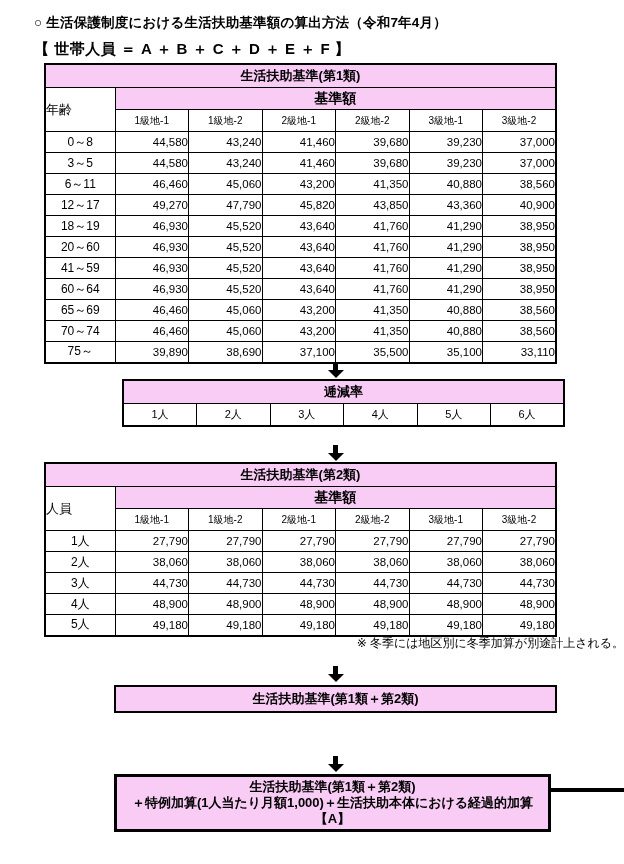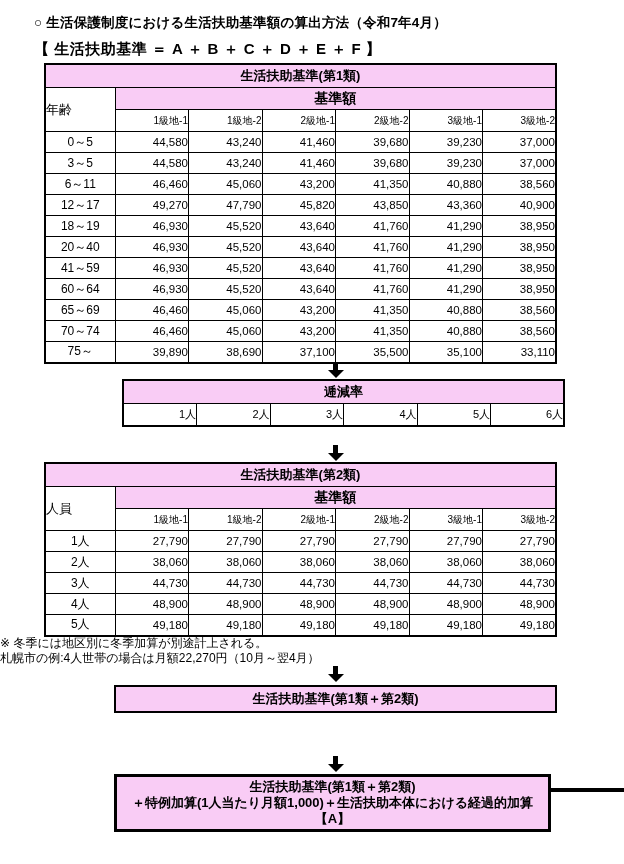--- a/index.html
+++ b/index.html
@@ -13,56 +13,56 @@
 
   table.std { position:absolute; border-collapse:collapse; table-layout:fixed; border:2px solid #000; background:#15803d; }
   #table1 { left:44px;  top:63px;  width:513px; }
   #teigen { left:122px; top:379px; width:443px; }
   #table2 { left:44px;  top:462px; width:513px; }
 
   table.std td { border:1px solid #000; padding:0; overflow:hidden; white-space:nowrap; }
   td.ttl    { font-weight:bold; text-align:center; font-size:13px; height:22px; border-bottom:2px solid #000; }
   td.grp    { font-weight:bold; text-align:center; font-size:14px; height:21px; }
   td.rowhdr { background:#fff; font-weight:normal; text-align:left; font-size:13px; border-right:2px solid #000; }
-  td.colhdr { background:#fff; text-align:right; font-size:10px; height:21px; border-bottom:2px solid #000; }
+  td.colhdr { background:#fff; text-align:center; font-size:10px; height:21px; border-bottom:2px solid #000; }
   td.lbl    { text-align:center; font-size:12px; border-right:2px solid #000; background:#fff; }
   td.num    { text-align:right; font-size:11.5px; padding-right:5px; background:#fff; }
   tr.data   { height:21px; }
   #teigen td.colhdr { font-size:11px; border-bottom:1px solid #000; }
 
   .arrow { position:absolute; width:17px; }
   .arrow .stem { margin:0 auto; width:5px; height:8px; background:#000; }
   .arrow .head { margin:0 auto; width:0; height:0; border-left:8px solid transparent; border-right:8px solid transparent; border-top:8px solid #000; }
   #arrow1 { left:327px; top:362px; }
   #arrow2 { left:327px; top:445px; }
   #arrow3 { left:327px; top:666px; }
   #arrow4 { left:327px; top:756px; }
 
-  .winter-note { position:absolute; left:0; top:636px; width:624px; text-align:left; font-size:12px; line-height:15px; }
+  .winter-note { position:absolute; left:0; top:636px; width:624px; text-align:right; font-size:12px; line-height:15px; }
 
   .subtotal-box {
     position:absolute; left:114px; top:685px; width:439px; height:24px;
     border:2px solid #000; font-weight:bold; font-size:13px; text-align:center; line-height:24px;
   }
   .combine-note { position:absolute; left:117px; top:726px; width:470px; font-size:12px; line-height:15px; }
 
   .final-box {
     position:absolute; left:114px; top:774px; width:425px;
     border:3px solid #000; font-weight:bold; font-size:13px; text-align:center;
     line-height:16px; padding:2px 3px;
   }
   .connector-line { position:absolute; left:551px; top:788px; width:73px; height:4px; background:#000; }
 </style>
 <style>td.ttl, td.grp, .subtotal-box, .final-box { background:#F9CCF5; }</style></head>
 <body>
 
 <div class="page">
 
   <div class="doc-title">○ 生活保護制度における生活扶助基準額の算出方法（令和7年4月）</div>
-  <div class="formula">【 生活扶助基準 ＝ A ＋ B ＋ C ＋ D ＋ E ＋ F 】</div>
+  <div class="formula">【 世帯人員 ＝ A ＋ B ＋ C ＋ D ＋ E ＋ F 】</div>
 
   <table class="std" id="table1">
       <colgroup>
         <col style="width:70px">
         <col>
         <col>
         <col>
         <col>
         <col>
         <col>
@@ -77,21 +77,21 @@
         </tr>
         <tr>
           <td class="colhdr">1級地-1</td>
           <td class="colhdr">1級地-2</td>
           <td class="colhdr">2級地-1</td>
           <td class="colhdr">2級地-2</td>
           <td class="colhdr">3級地-1</td>
           <td class="colhdr">3級地-2</td>
         </tr>
         <tr class="data">
-          <td class="lbl">0～5</td>
+          <td class="lbl">0～8</td>
           <td class="num">44,580</td>
           <td class="num">43,240</td>
           <td class="num">41,460</td>
           <td class="num">39,680</td>
           <td class="num">39,230</td>
           <td class="num">37,000</td>
         </tr>
         <tr class="data">
           <td class="lbl">3～5</td>
           <td class="num">44,580</td>
@@ -122,21 +122,21 @@
         <tr class="data">
           <td class="lbl">18～19</td>
           <td class="num">46,930</td>
           <td class="num">45,520</td>
           <td class="num">43,640</td>
           <td class="num">41,760</td>
           <td class="num">41,290</td>
           <td class="num">38,950</td>
         </tr>
         <tr class="data">
-          <td class="lbl">20～40</td>
+          <td class="lbl">20～60</td>
           <td class="num">46,930</td>
           <td class="num">45,520</td>
           <td class="num">43,640</td>
           <td class="num">41,760</td>
           <td class="num">41,290</td>
           <td class="num">38,950</td>
         </tr>
         <tr class="data">
           <td class="lbl">41～59</td>
           <td class="num">46,930</td>
@@ -288,21 +288,20 @@
           <td class="num">49,180</td>
           <td class="num">49,180</td>
           <td class="num">49,180</td>
           <td class="num">49,180</td>
         </tr>
       </tbody>
     </table>
 
   <div class="winter-note">
     <div>※ 冬季には地区別に冬季加算が別途計上される。</div>
-    <div>札幌市の例:4人世帯の場合は月額22,270円（10月～翌4月）</div>
   </div>
 
   <div class="arrow" id="arrow3">
     <div class="stem"></div>
     <div class="head"></div>
   </div>
 
   <div class="subtotal-box">生活扶助基準(第1類＋第2類)</div>
 
 

